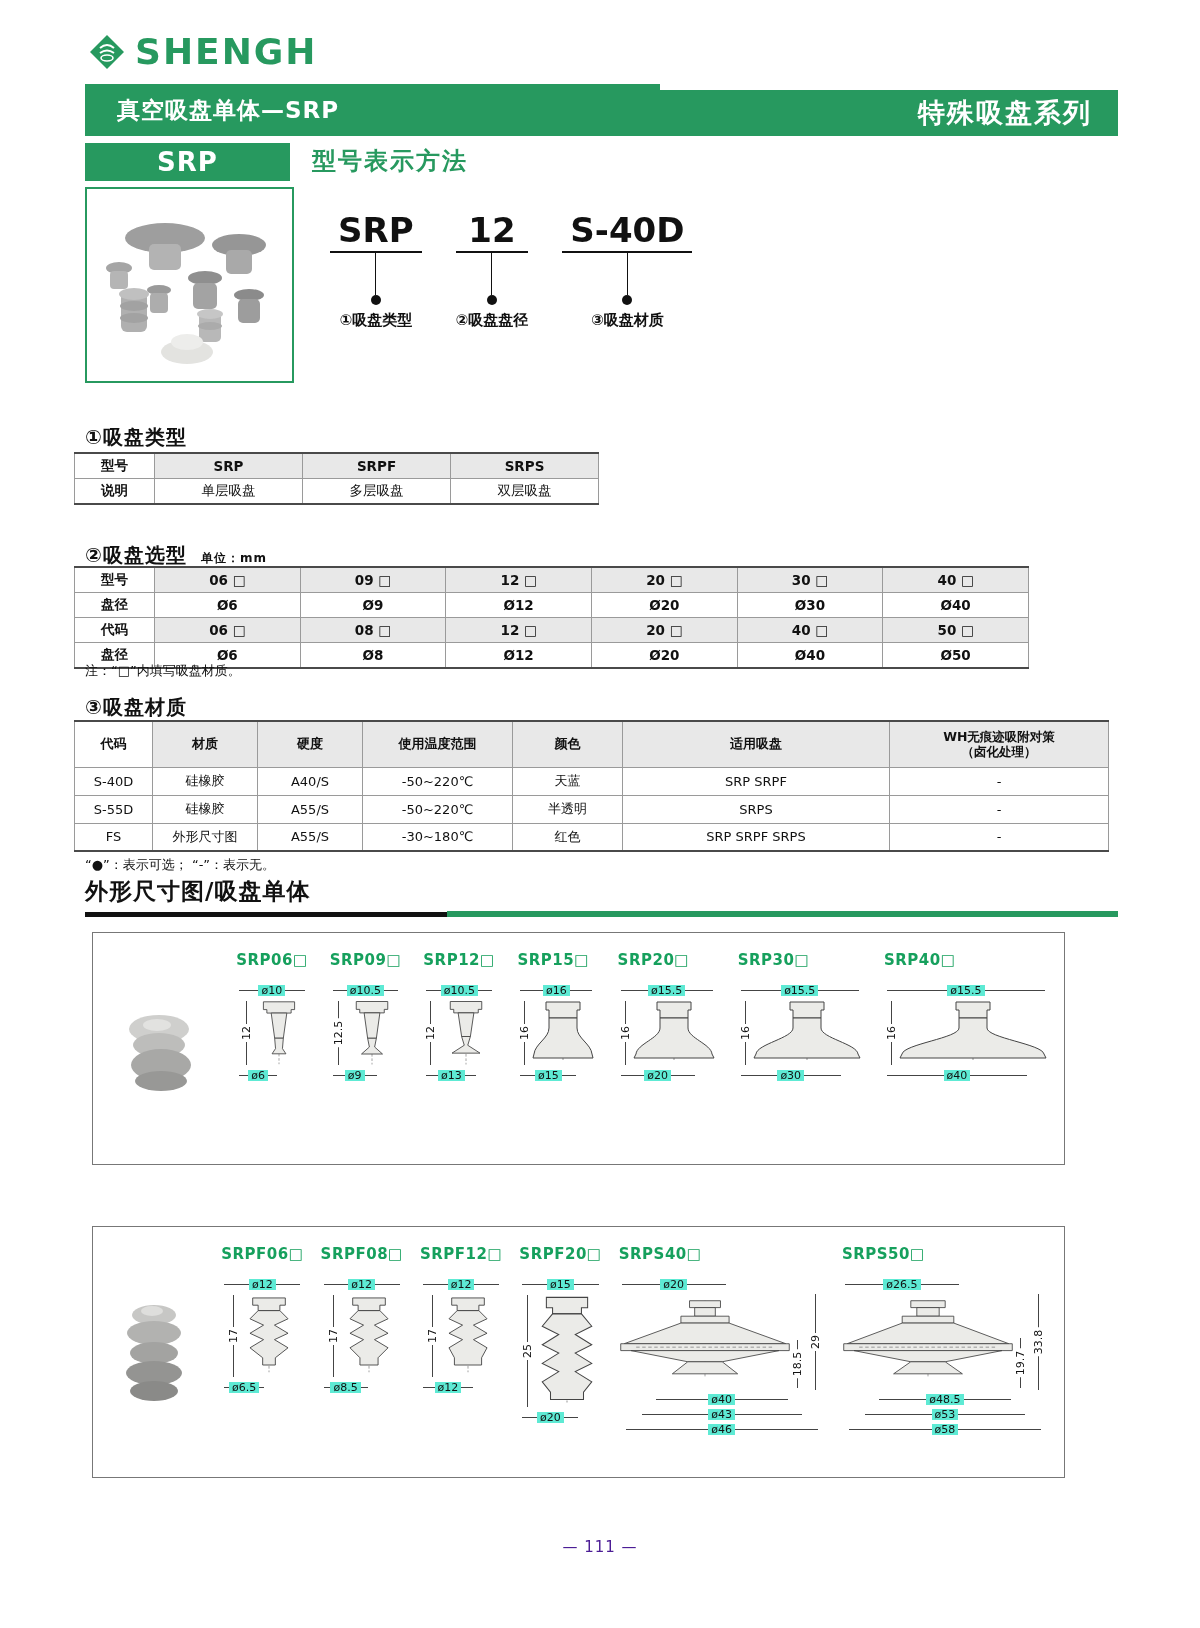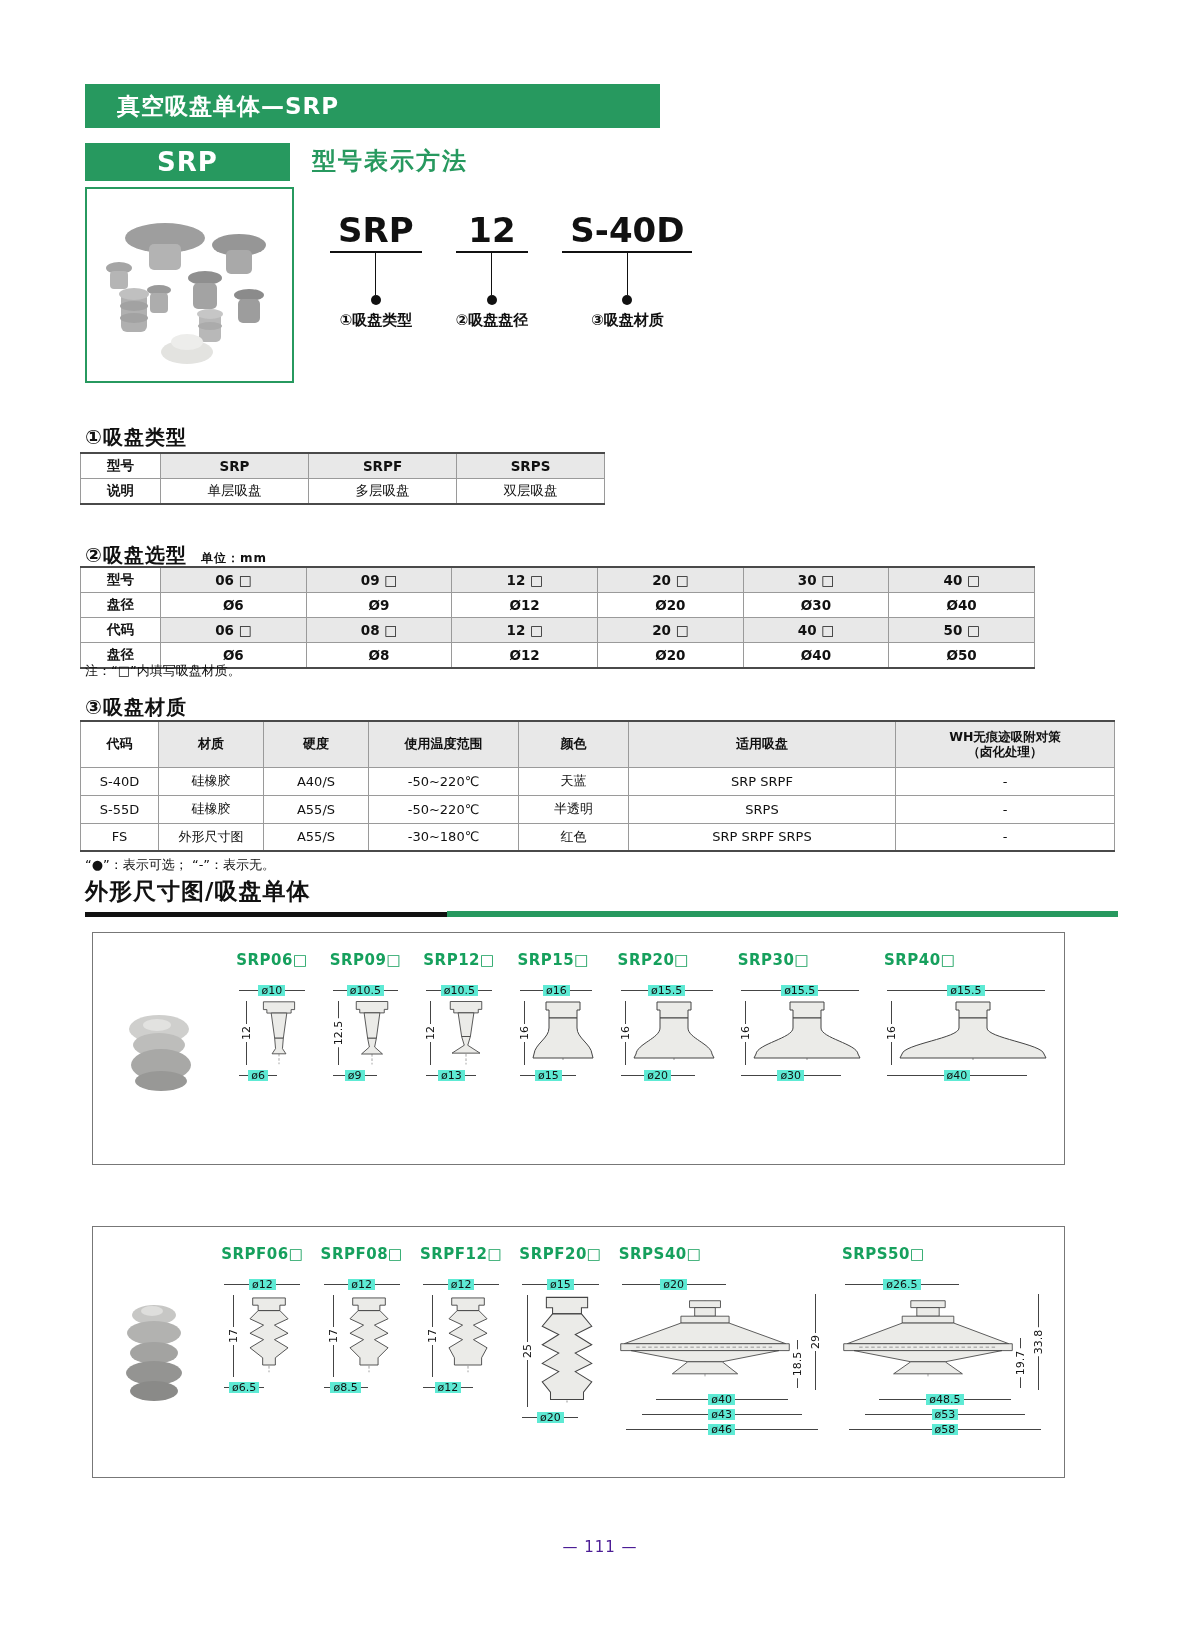--- a/index.html
+++ b/index.html
@@ -2,21 +2,21 @@
 <html><head>
 <meta charset="utf-8">
 <style>
   html,body{margin:0;padding:0;background:#f2f2f2;}
   .page{position:relative;width:1200px;height:1628px;background:#fff;margin:0 auto;
         font-family:"DejaVu Sans","Liberation Sans",sans-serif;color:#111;overflow:hidden;}
   
   .logo{position:absolute;left:85px;top:30px;display:flex;align-items:center;gap:6px;}
   .logo-text{font-size:36px;font-weight:bold;color:#27995f;letter-spacing:2px;line-height:1;}
   .bars{position:absolute;left:85px;top:84px;width:1033px;display:flex;align-items:flex-end;}
-  .bar-left{width:575px;height:44px;background:#27995f;display:flex;align-items:center;}
+  .bar-left{width:575px;height:52px;background:#27995f;display:flex;align-items:center;}
   .bar-left span{color:#fff;font-size:23px;font-weight:bold;padding-left:32px;letter-spacing:1px;}
   .bar-right{width:458px;height:46px;background:#27995f;display:flex;align-items:center;justify-content:flex-end;}
   .bar-right span{color:#fff;font-size:27px;font-weight:bold;padding-right:26px;letter-spacing:2px;}
   
   .srp-badge{position:absolute;left:85px;top:143px;width:205px;height:38px;background:#27995f;
              display:flex;align-items:center;justify-content:center;color:#fff;font-size:26px;font-weight:bold;letter-spacing:1px;}
   .photo-frame{position:absolute;left:85px;top:187px;width:205px;height:192px;border:2px solid #27995f;background:#fff;
                display:flex;align-items:center;justify-content:center;}
   
   .method-title{position:absolute;left:312px;top:145px;font-size:24px;font-weight:bold;color:#27995f;letter-spacing:2px;}
@@ -26,21 +26,21 @@
   .munder{height:2px;background:#111;align-self:stretch;margin-top:2px;}
   .mline{width:1px;height:42px;background:#111;}
   .mdot{width:10px;height:10px;border-radius:50%;background:#111;}
   .mlabel{font-size:15px;font-weight:bold;margin-top:6px;white-space:nowrap;}
   
   .h2{position:absolute;left:85px;font-size:20px;font-weight:bold;letter-spacing:1px;}
   .unit{font-size:12px;font-weight:bold;margin-left:14px;}
   .note{position:absolute;left:85px;font-size:13px;color:#111;}
   
   table{border-collapse:collapse;table-layout:fixed;}
-  .dtable{position:absolute;left:80px;border-top:2px solid #4a4a4a;border-bottom:2px solid #4a4a4a;}
+  .dtable{position:absolute;left:74px;border-top:2px solid #4a4a4a;border-bottom:2px solid #4a4a4a;}
   .dtable td{border:1px solid #9a9a9a;border-left:none;text-align:center;font-size:13.5px;padding:3px 4px;background:#fff;}
   .dtable td:first-child{border-left:1px solid #9a9a9a;}
   .dtable td.hd{background:#e8e8e8;font-weight:bold;}
   .dtable td.lab{font-weight:bold;background:#fff;}
   .t3 td{font-size:13px;}
   .t3 .whhead{line-height:1.25;font-size:12.5px;margin-top:44px;}
   
   .dims-title{position:absolute;left:85px;top:876px;font-size:23px;font-weight:bold;letter-spacing:1px;}
   .rule{position:absolute;left:85px;top:912px;width:1033px;display:flex;}
   .rule .blk{width:362px;height:5px;background:#111;}
@@ -66,23 +66,37 @@
            background:#fff;font-size:11px;padding:0 2px;white-space:nowrap;}
   .bdims{display:flex;flex-direction:column;align-self:stretch;}
   .pagenum{position:absolute;left:0;right:0;top:1538px;text-align:center;font-size:15px;color:#4c1d95;letter-spacing:1px;}
   svg{display:block;}
 </style>
 </head>
 <body>
 
 <div class="page">
 
+  <div class="logo">
+    <span>
+      <svg width="44" height="44" viewBox="0 0 44 44">
+        <rect x="10" y="10" width="24" height="24" transform="rotate(45 22 22)" fill="#27995f"></rect>
+        <path d="M15 18 Q22 12 29 18" stroke="#fff" stroke-width="2" fill="none"></path>
+        <path d="M15 23 Q22 18 29 23" stroke="#fff" stroke-width="2" fill="none"></path>
+        <ellipse cx="22" cy="28" rx="6" ry="3" fill="none" stroke="#fff" stroke-width="1.6"></ellipse>
+      </svg>
+    </span>
+    <span class="logo-text">SHENGH</span>
+  </div>
   <div class="bars">
     <div class="bar-left">
       <span>真空吸盘单体—SRP</span>
+    </div>
+    <div class="bar-right">
+      <span>特殊吸盘系列</span>
     </div>
   </div>
 
   <div class="srp-badge">SRP</div>
   <div class="photo-frame">
     <svg width="185" height="170" viewBox="0 0 185 170">
       <ellipse cx="68" cy="38" rx="40" ry="15" fill="#9e9e9e"></ellipse>
       <rect x="52" y="44" width="32" height="26" rx="5" fill="#b3b3b3"></rect>
       <ellipse cx="142" cy="45" rx="27" ry="11" fill="#969696"></ellipse>
       <rect x="129" y="50" width="26" height="24" rx="5" fill="#a9a9a9"></rect>

